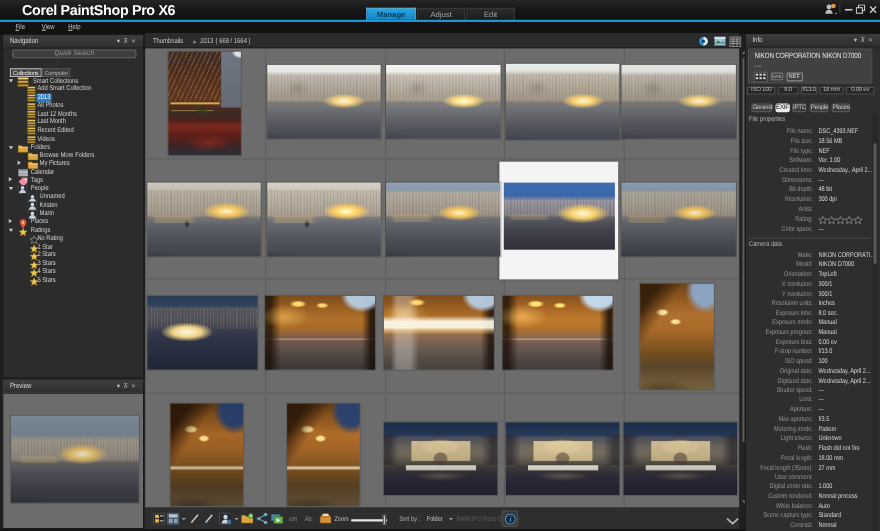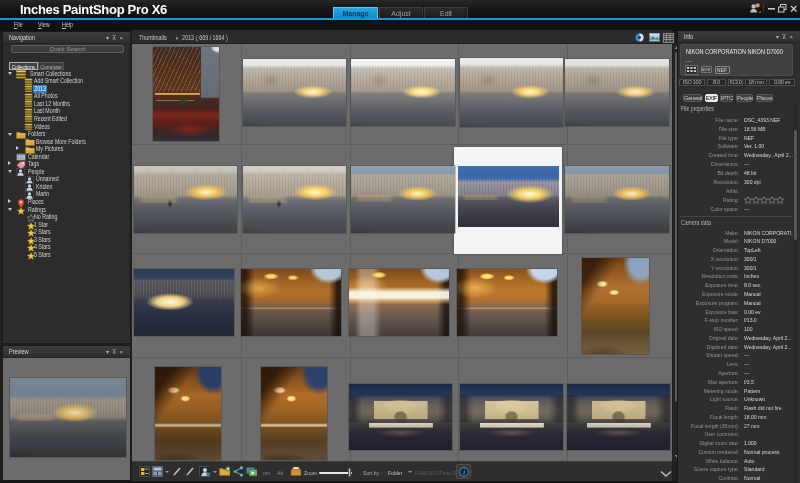--- a/index.html
+++ b/index.html
@@ -167,21 +167,21 @@
  radial-gradient(ellipse 15% 7% at 46% 57%,rgba(42,66,30,.85),rgba(42,66,30,0) 72%),
  linear-gradient(rgba(255,222,130,.4),rgba(255,222,130,.4)),
  radial-gradient(ellipse 42% 10% at 56% 88%,rgba(145,40,28,.75),rgba(145,40,28,0) 78%),
  linear-gradient(180deg,#3e2b24 0%,#432c26 10%,#4c2a1e 16%,#553020 30%,#5e3422 44%,#4e2c1e 54%,#3a2a25 60%,#4f201c 66%,#78291f 72%,#611e17 80%,#392527 92%,#2e3038 100%);
  background-size:100% 100%,28% 54%,72% 48%,68% 2%,100% 100%,58% 1.5%,100% 100%,100% 100%;
  background-position:0 0,100% 0,0 0,10% 50%,0 0,12% 57%,0 0,0 0;background-repeat:no-repeat}
 </style>
 </head>
 <body>
 <div class="ab" id="titlebar"></div>
-<div class="ab" id="apptitle">Inches PaintShop Pro X6</div>
+<div class="ab" id="apptitle">Corel PaintShop Pro X6</div>
 <div class="ab ttab" id="tmanage">Manage</div>
 <div class="ab ttab" id="tadjust">Adjust</div>
 <div class="ab ttab" id="tedit">Edit</div>
 <div class="ab" id="blueline"></div>
 <div class="ab" id="menubar">
  <span style="left:14px"><u>F</u>ile</span>
  <span style="left:38px"><u>V</u>iew</span>
  <span style="left:62px"><u>H</u>elp</span>
 </div>
 

